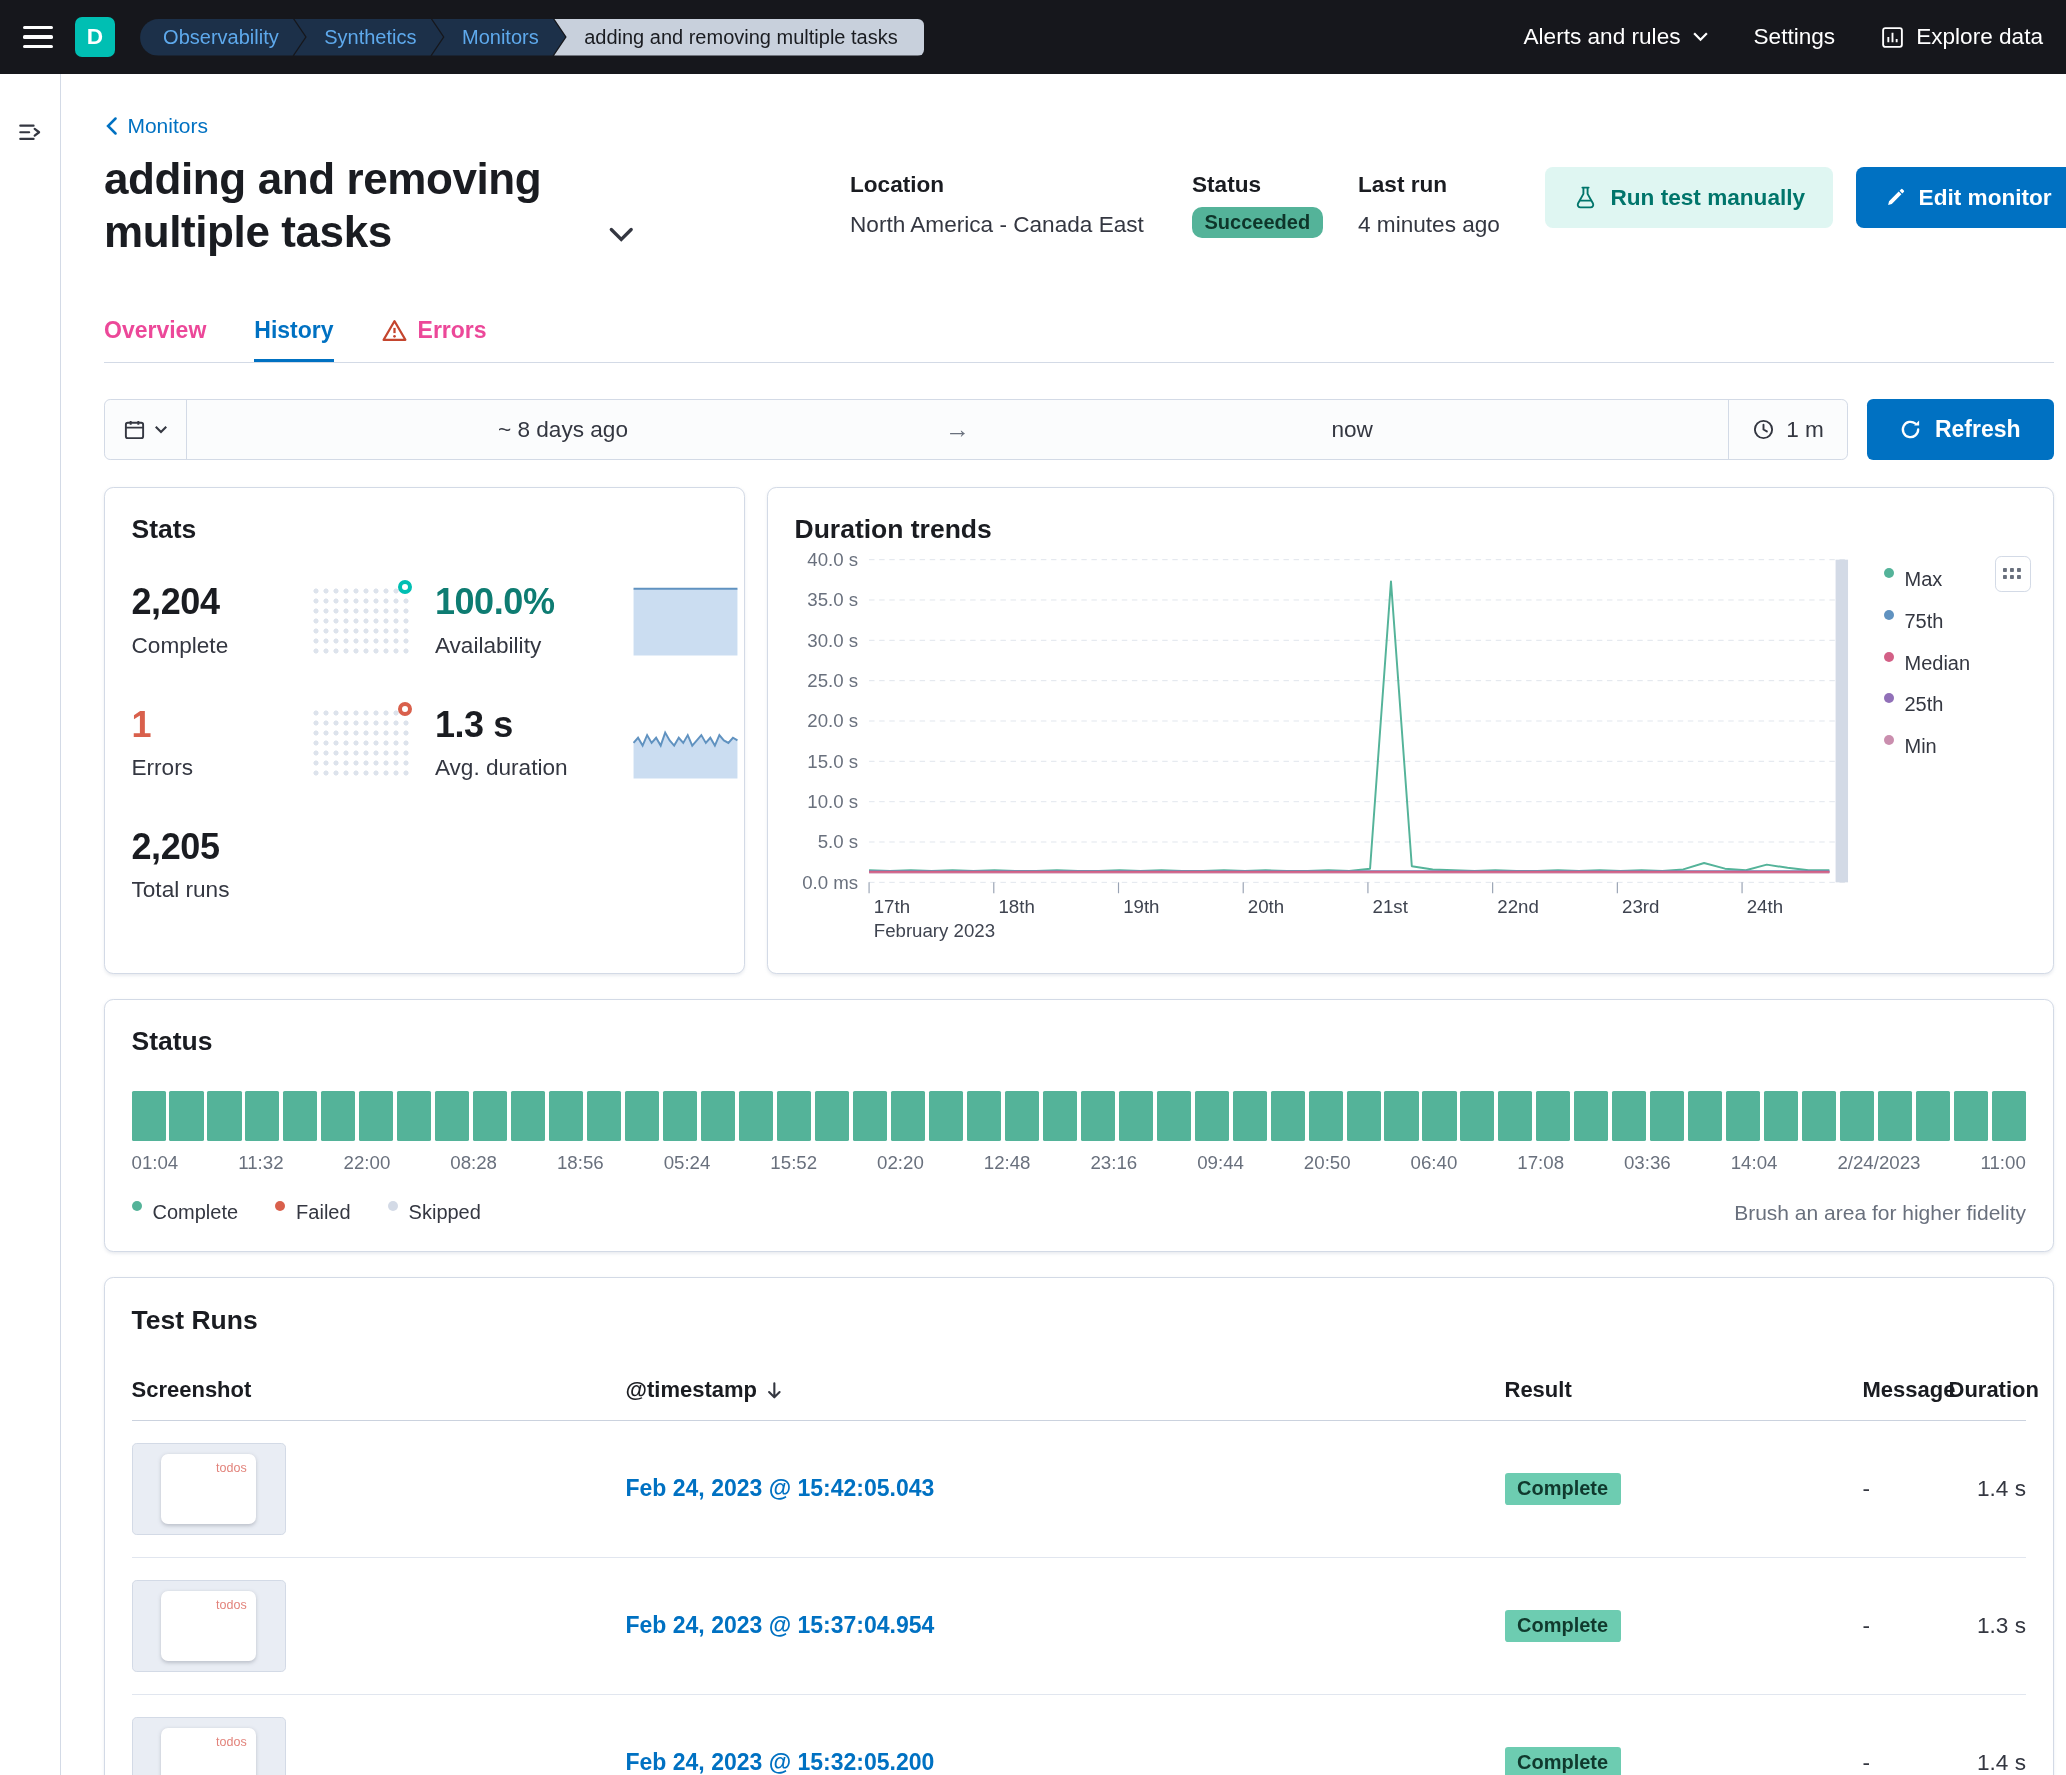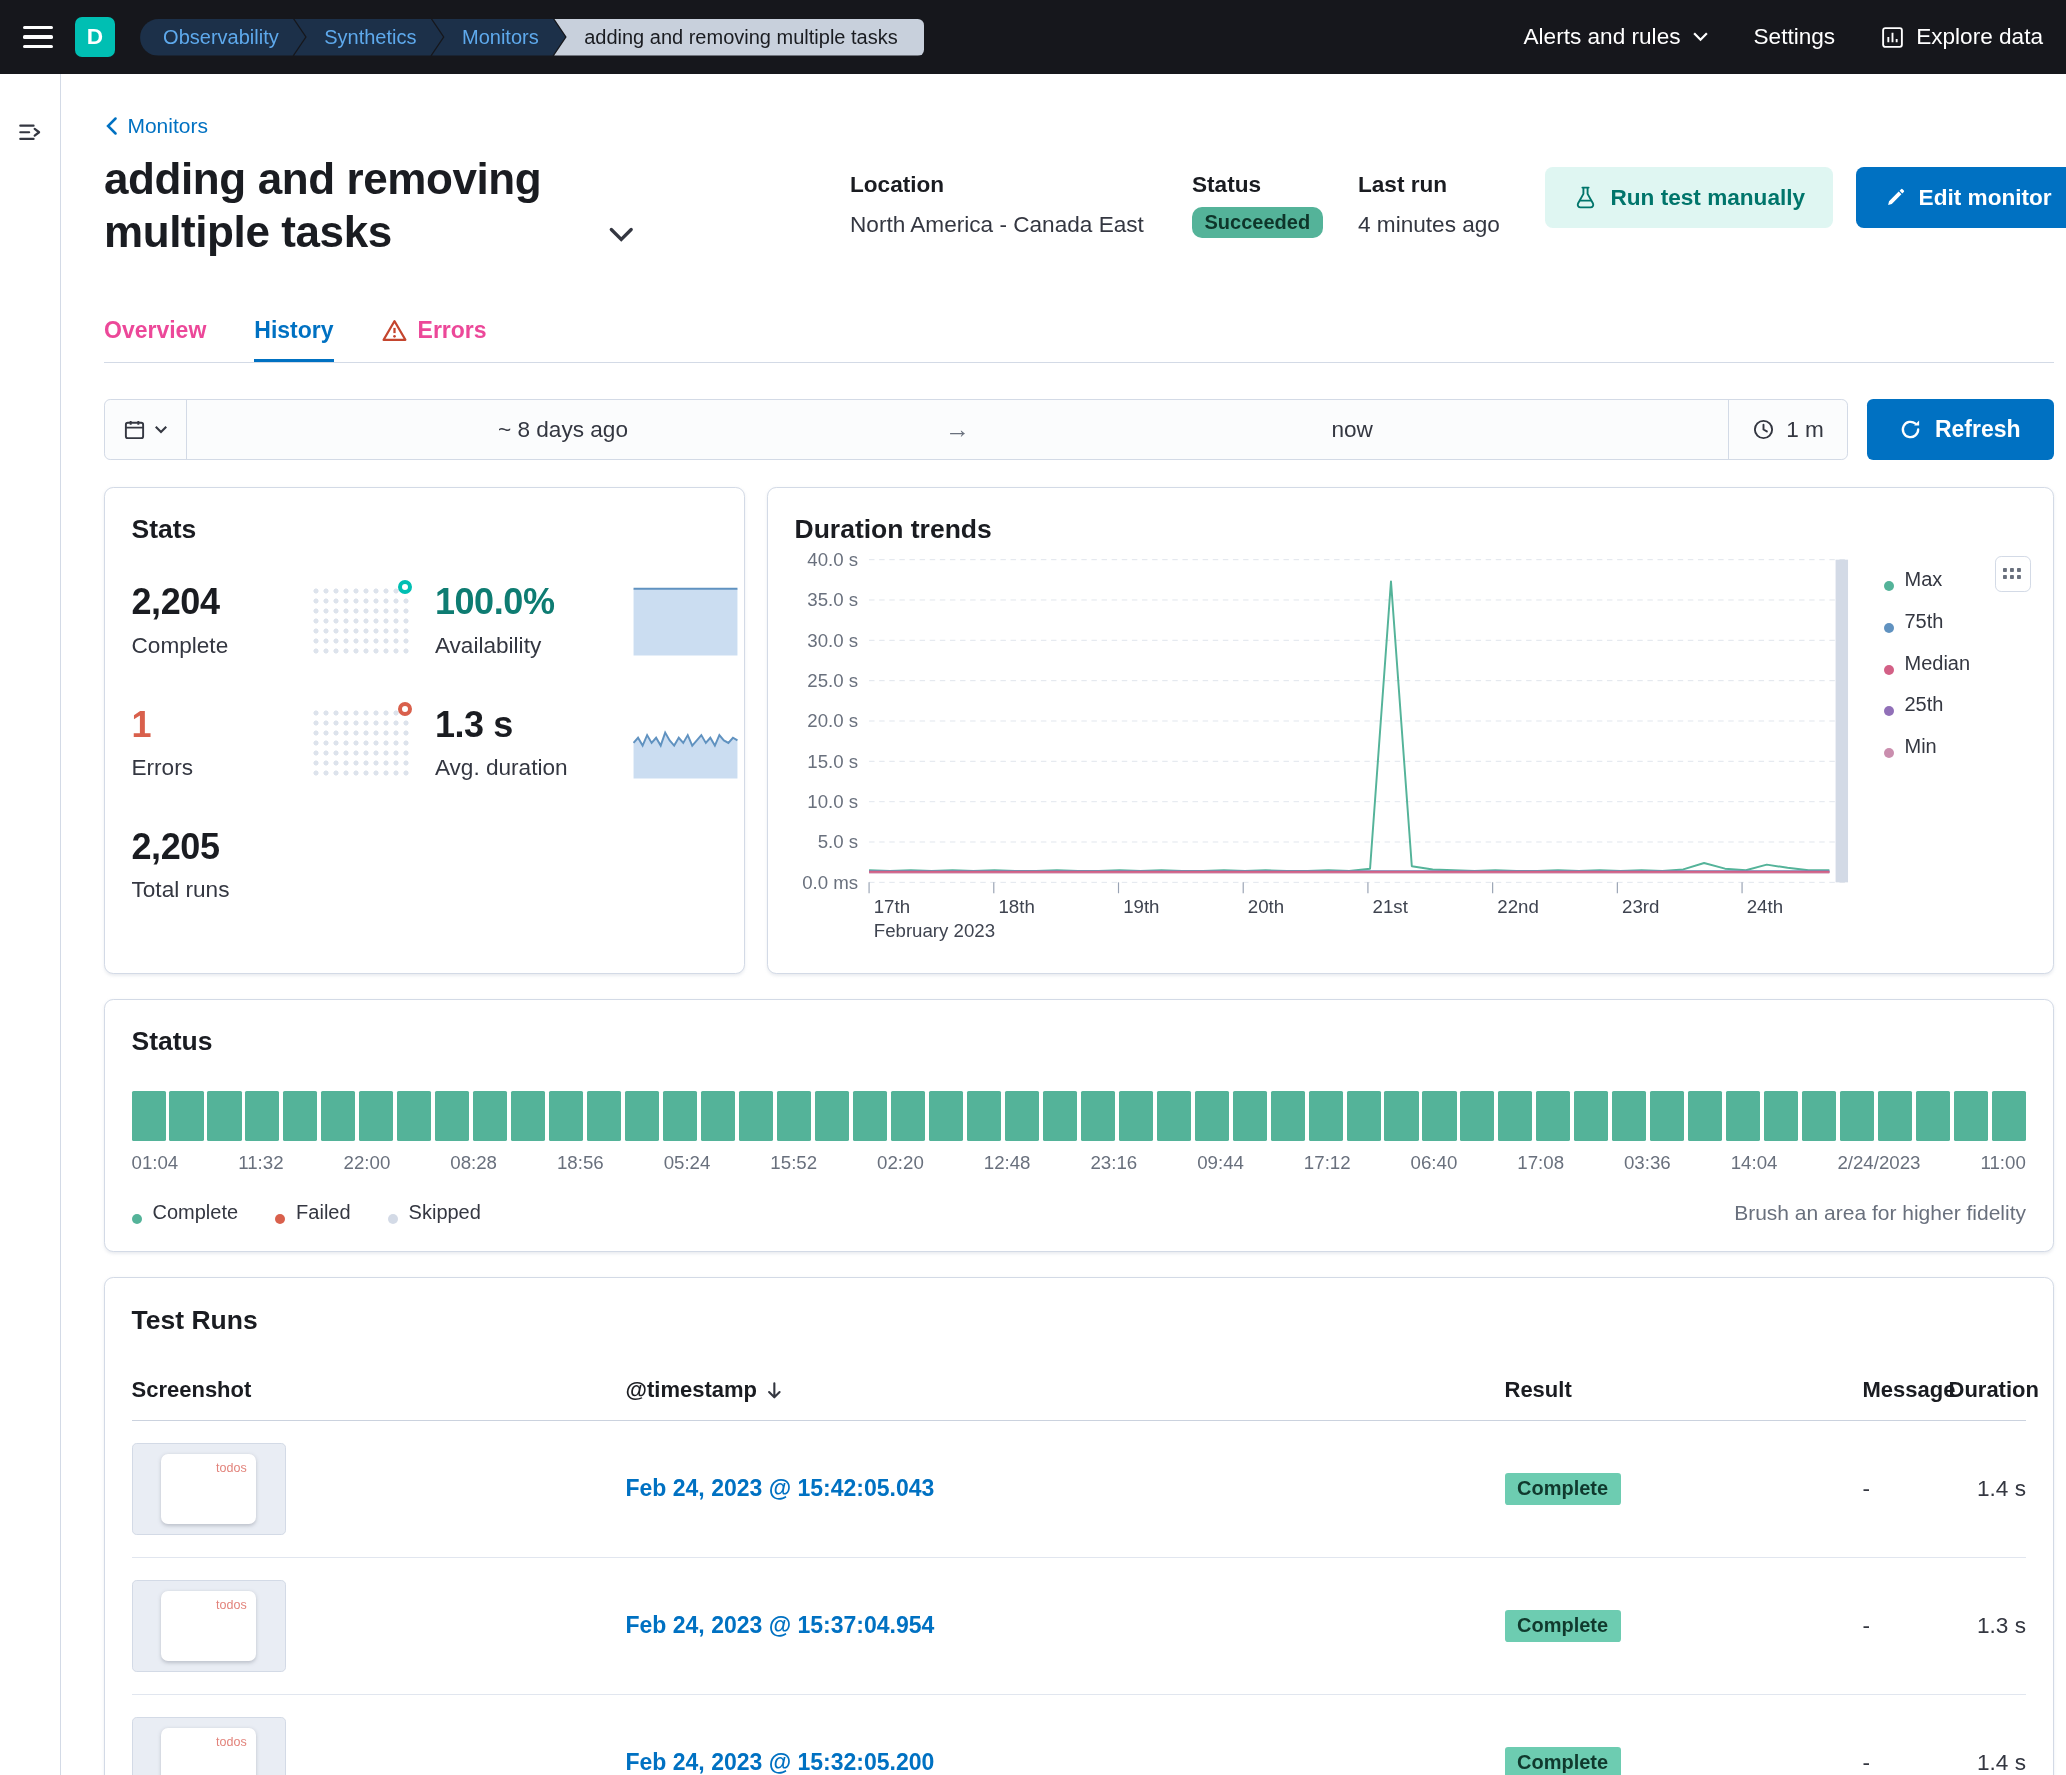--- a/index.html
+++ b/index.html
@@ -88,21 +88,21 @@
     background:#fff;border:4.7px solid #00BFB3;}
   .dotgrid.err .ring{border-color:#D9604C;}
   .spark{width:107px;height:73px;margin-top:3.1px;}
 
   .trend-panel{flex:1;position:relative;min-width:0;}
   .grid-btn{position:absolute;top:68px;right:22px;width:36px;height:36px;border:0.8px solid #D3DAE6;
     border-radius:6.2px;display:flex;align-items:center;justify-content:center;background:#fff;}
   .trend-body{display:flex;margin-top:3.1px;}
   #trend-chart{flex:none;width:1089px;}
   .trend-legend{width:117px;padding-top:20px;display:flex;flex-direction:column;gap:18.7px;}
-  .legend-item{display:flex;align-items:flex-end;gap:11px;font-size:20px;color:#343741;}
+  .legend-item{display:flex;align-items:flex-start;gap:11px;font-size:20px;color:#343741;}
   .legend-dot{width:10px;height:10px;border-radius:50%;flex:none;}
 
   
   .status-panel{margin-top:25px;}
   #status-bars{margin-top:34px;display:flex;gap:3.9px;height:50px;}
   .sbar{flex:1;border-radius:1.6px;}
   #status-xlabels{display:flex;justify-content:space-between;margin-top:11px;font-size:18.7px;color:#69707D;}
   .status-footer{display:flex;align-items:center;margin-top:26.5px;}
   #status-legend{display:flex;align-items:center;gap:37px;font-size:21px;color:#343741;}
   .status-hint{margin-left:auto;font-size:21px;color:#69707D;}
@@ -459,21 +459,21 @@
           <span>11:32</span>
           <span>22:00</span>
           <span>08:28</span>
           <span>18:56</span>
           <span>05:24</span>
           <span>15:52</span>
           <span>02:20</span>
           <span>12:48</span>
           <span>23:16</span>
           <span>09:44</span>
-          <span>17:12</span>
+          <span>20:50</span>
           <span>06:40</span>
           <span>17:08</span>
           <span>03:36</span>
           <span>14:04</span>
           <span>2/24/2023</span>
           <span>11:00</span>
         </div>
       <div class="status-footer">
         <div id="status-legend">
             <div class="legend-item">

